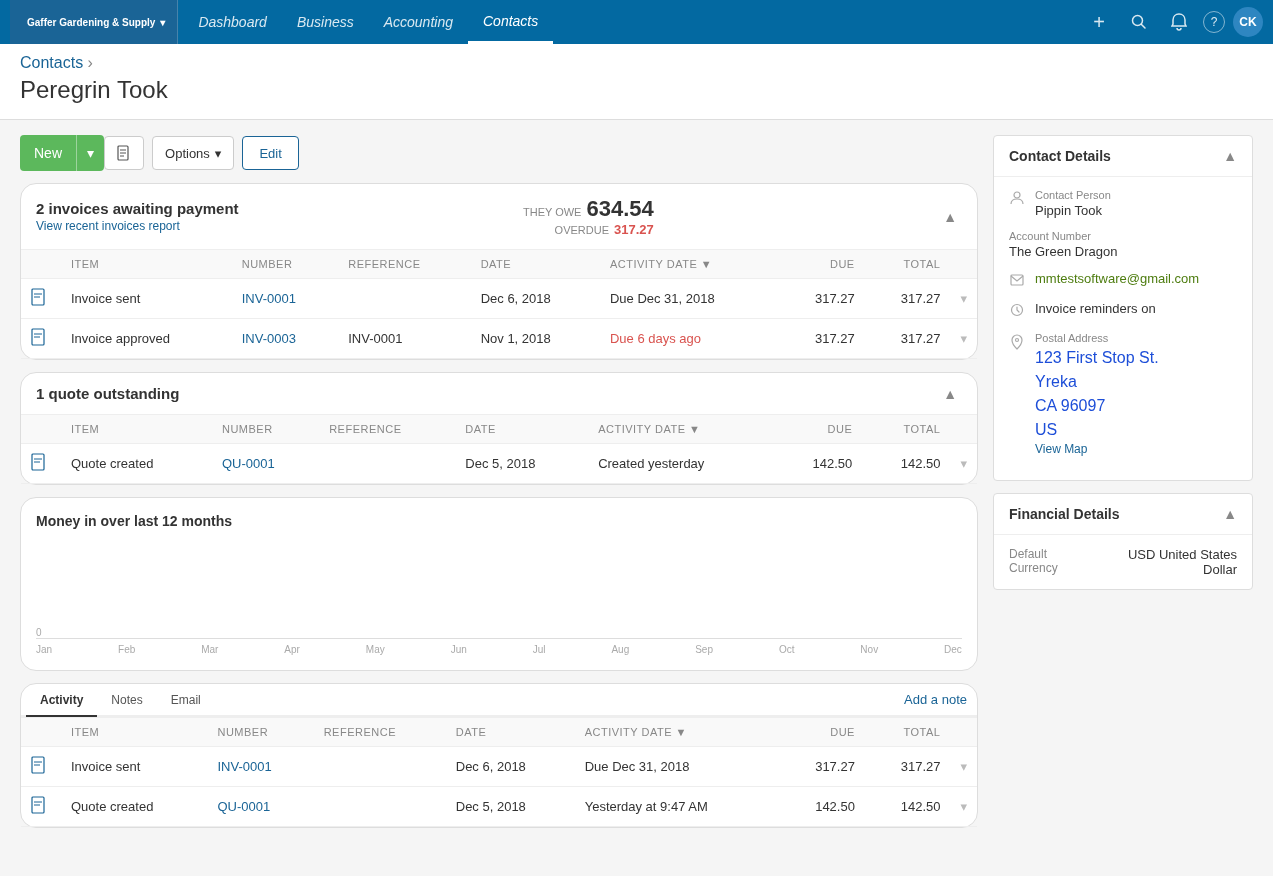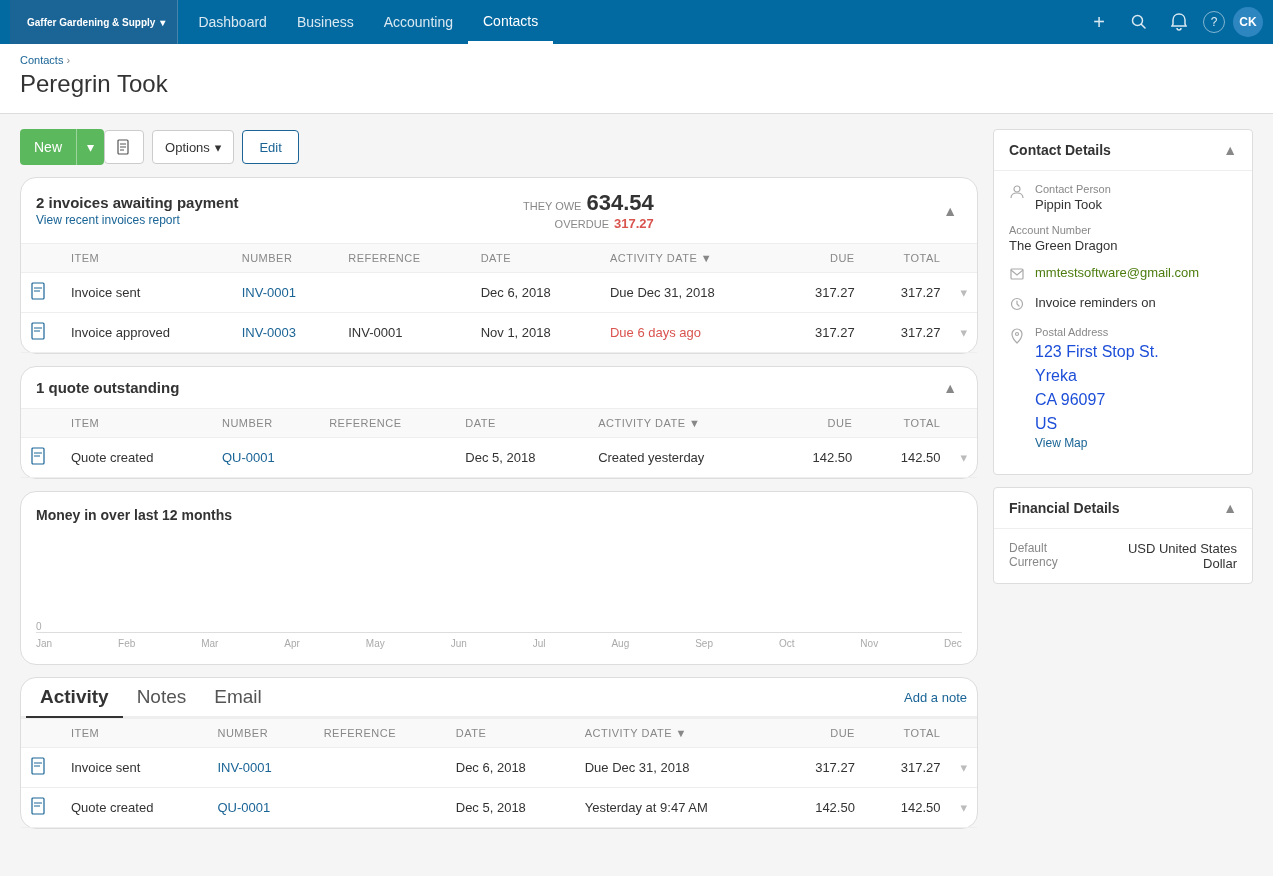--- a/index.html
+++ b/index.html
@@ -20,21 +20,21 @@
       font-weight: bold;
       padding: 0 12px;
       height: 100%;
       display: flex;
       align-items: center;
       cursor: pointer;
       border-right: 1px solid rgba(255,255,255,0.2);
       margin-right: 5px;
     }
     .nav-brand span { margin-left: 5px; font-size: 10px; }
-    .nav-links { display: flex; align-items: flex-start; flex: 1; }
+    .nav-links { display: flex; align-items: flex-start; flex: 1; font-style: italic; }
     .nav-link {
       color: rgba(255,255,255,0.85);
       text-decoration: none;
       padding: 0 15px;
       height: 44px;
       display: flex;
       align-items: center;
       font-size: 14px;
       cursor: pointer;
     }
@@ -69,21 +69,21 @@
       font-weight: bold;
       cursor: pointer;
     }
 
     
     .page-header {
       background: #fff;
       padding: 10px 20px 15px 20px;
       border-bottom: 1px solid #ddd;
     }
-    .breadcrumb { font-size: 11px; color: #888; margin-bottom: 4px; }
+    .breadcrumb { font-size: 16px; color: #888; margin-bottom: 4px; }
     .breadcrumb a { color: #1a6496; text-decoration: none; }
     .page-title { font-size: 24px; font-weight: normal; color: #333; }
 
     
     .main-content {
       display: flex;
       gap: 15px;
       padding: 15px 20px;
       max-width: 1273px;
     }
@@ -237,21 +237,21 @@
     .activity-tabs {
       display: flex;
       align-items: center;
       border-bottom: 2px solid #eee;
       margin-bottom: 0;
       padding: 0 0 0 5px;
     }
     .tab-item {
       padding: 8px 14px;
       cursor: pointer;
-      font-size: 19px;
+      font-size: 12px;
       color: #555;
       border-bottom: 2px solid transparent;
       margin-bottom: -2px;
     }
     .tab-item.active {
       color: #333;
       border-bottom: 2px solid #333;
       font-weight: bold;
     }
     .tab-add-note {

